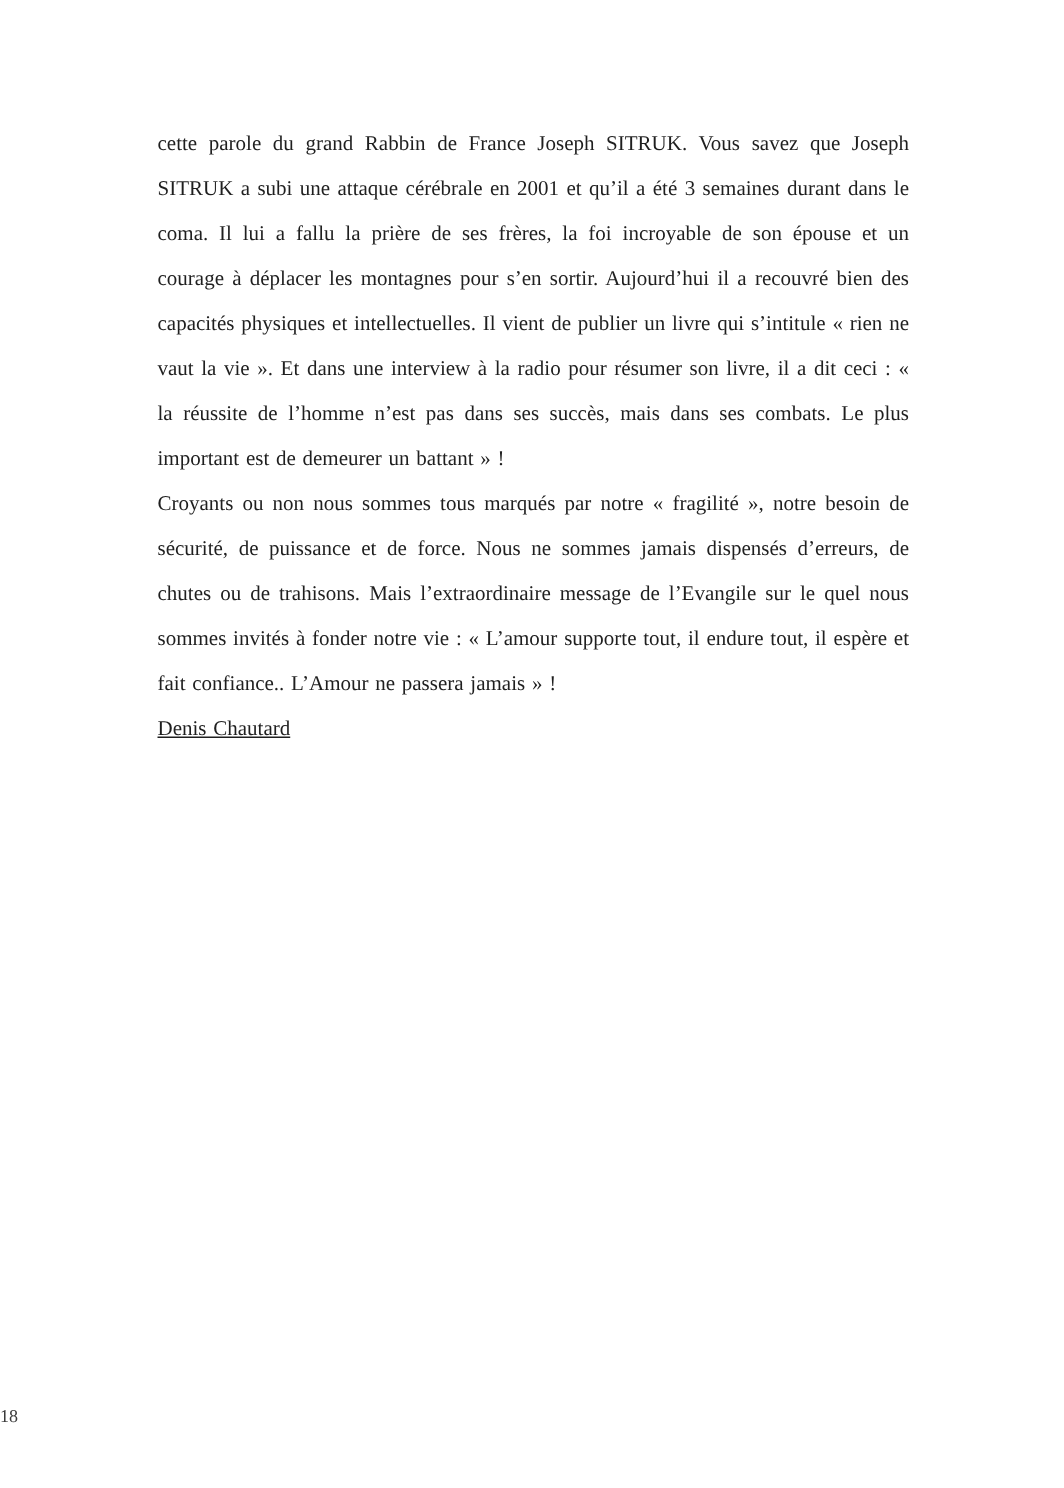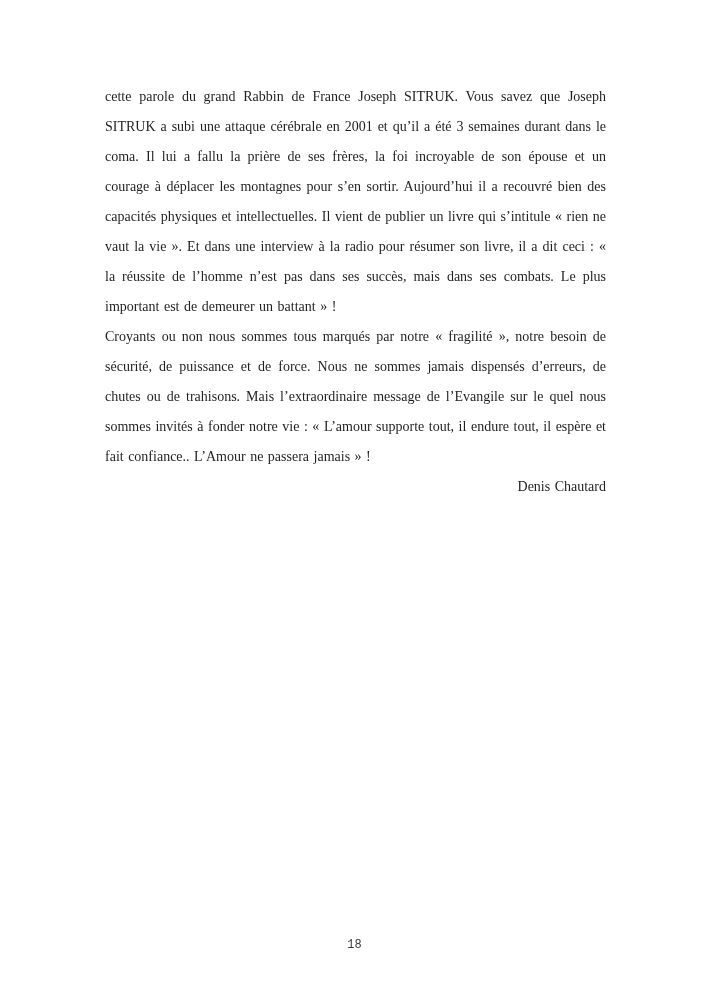--- a/index.html
+++ b/index.html
@@ -27,31 +27,30 @@
       width: 501px;
     }
     .text-block p {
       margin: 0;
       font-size: 14px;
       line-height: 30px;
       text-align: justify;
       word-spacing: 1px;
     }
     .text-block p.signature {
-      text-align: right;
+      text-align: left;
+      text-decoration: underline;
     }
     .page-number {
       position: absolute;
       bottom: 40px;
       left: 0;
       width: 100%;
-      text-align: center;
       font-size: 12px;
       color: #3a3a3a;
-      font-family: Liberation Mono, monospace;
     }
   </style>
 </head>
 <body>
 
 <div class="page">
   <div class="text-block">
     <p>cette parole du grand Rabbin de France Joseph SITRUK. Vous savez que Joseph SITRUK a subi une attaque cérébrale en 2001 et qu’il a été 3 semaines durant dans le coma. Il lui a fallu la prière de ses frères, la foi incroyable de son épouse et un courage à déplacer les montagnes pour s’en sortir. Aujourd’hui il a recouvré bien des capacités physiques et intellectuelles. Il vient de publier un livre qui s’intitule « rien ne vaut la vie ». Et dans une interview à la radio pour résumer son livre, il a dit ceci : « la réussite de l’homme n’est pas dans ses succès, mais dans ses combats. Le plus important est de demeurer un battant » !</p>
     <p>Croyants ou non nous sommes tous marqués par notre « fragilité », notre besoin de sécurité, de puissance et de force. Nous ne sommes jamais dispensés d’erreurs, de chutes ou de trahisons. Mais l’extraordinaire message de l’Evangile sur le quel nous sommes invités à fonder notre vie : « L’amour supporte tout, il endure tout, il espère et fait confiance.. L’Amour ne passera jamais » !</p>
     <p class="signature">Denis Chautard</p>

